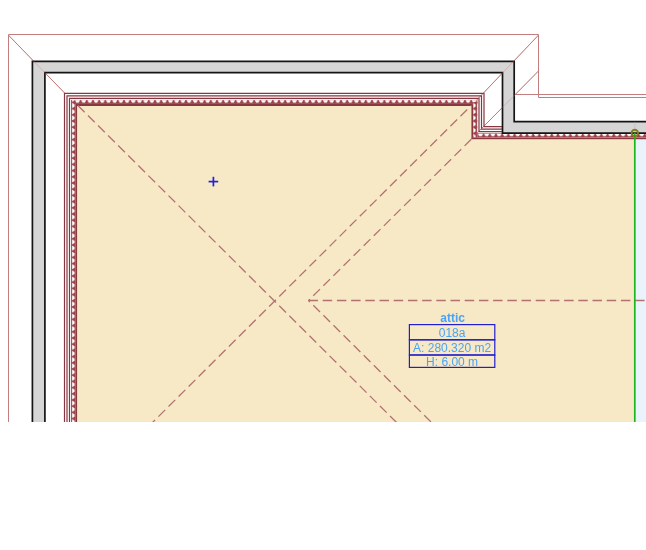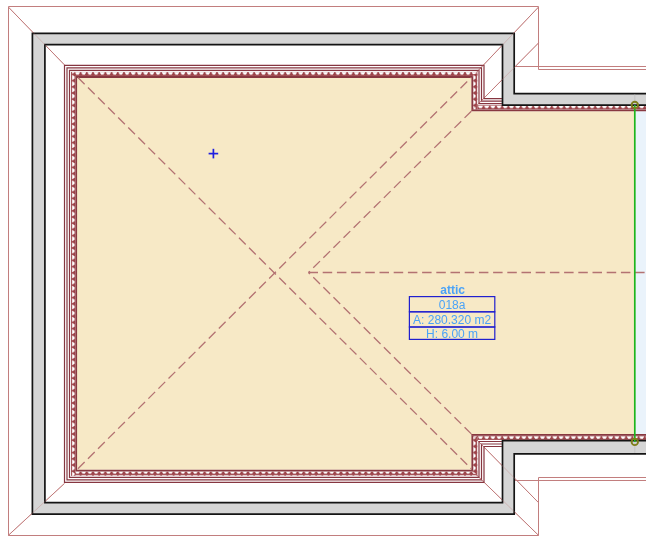--- a/index.html
+++ b/index.html
@@ -1,17 +1,17 @@
 <!DOCTYPE html>
 <html><head>
 <meta charset="utf-8">
 <style>
   html,body{margin:0;padding:0;background:#ffffff;}
-  .canvas{position:relative;width:646px;height:550px;overflow:hidden;background:#ec4899;
-          font-family:"Liberation Sans", sans-serif;}
+  .canvas{position:relative;width:646px;height:394px;overflow:hidden;background:#ec4899;
+          font-family:"Liberation Sans", sans-serif;margin-top:28px;}
 </style>
 </head>
 <body>
 
 <div class="canvas">
 <svg width="646" height="550" viewBox="0 0 646 550" xmlns="http://www.w3.org/2000/svg">
   <defs>
 
     <pattern id="hatchH" width="6.2" height="4.2" patternUnits="userSpaceOnUse">
       <rect width="6.2" height="4.2" fill="#9c4248"></rect>

